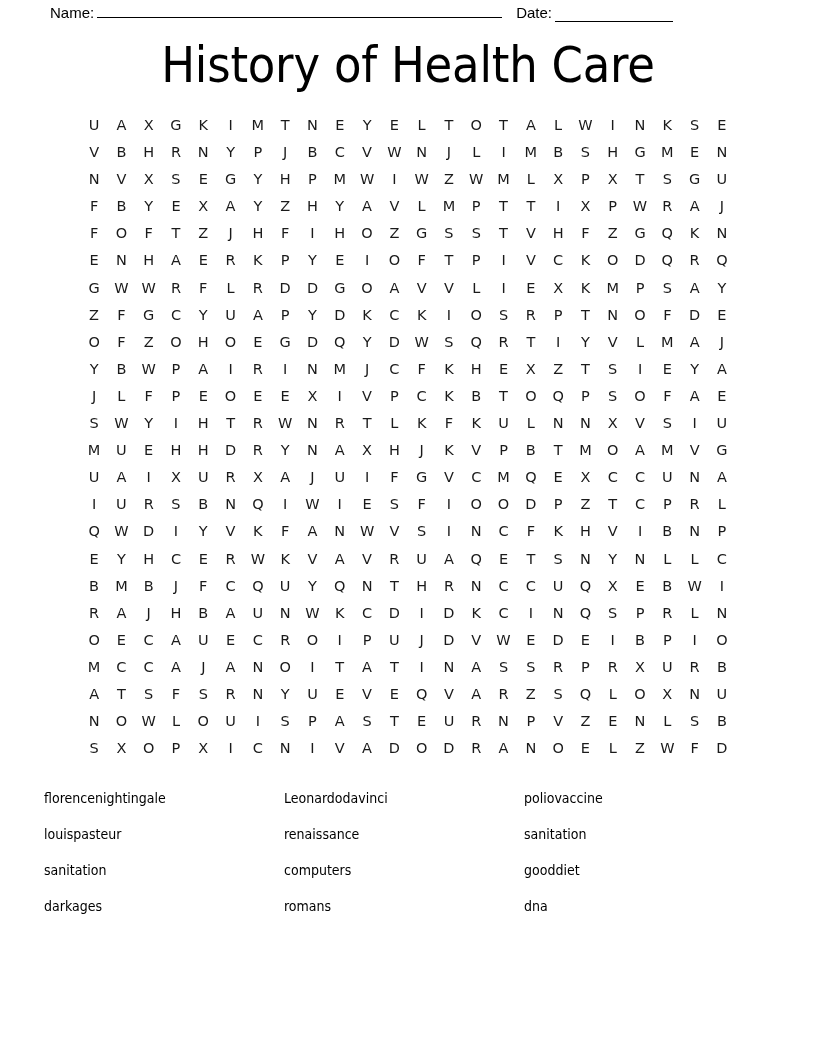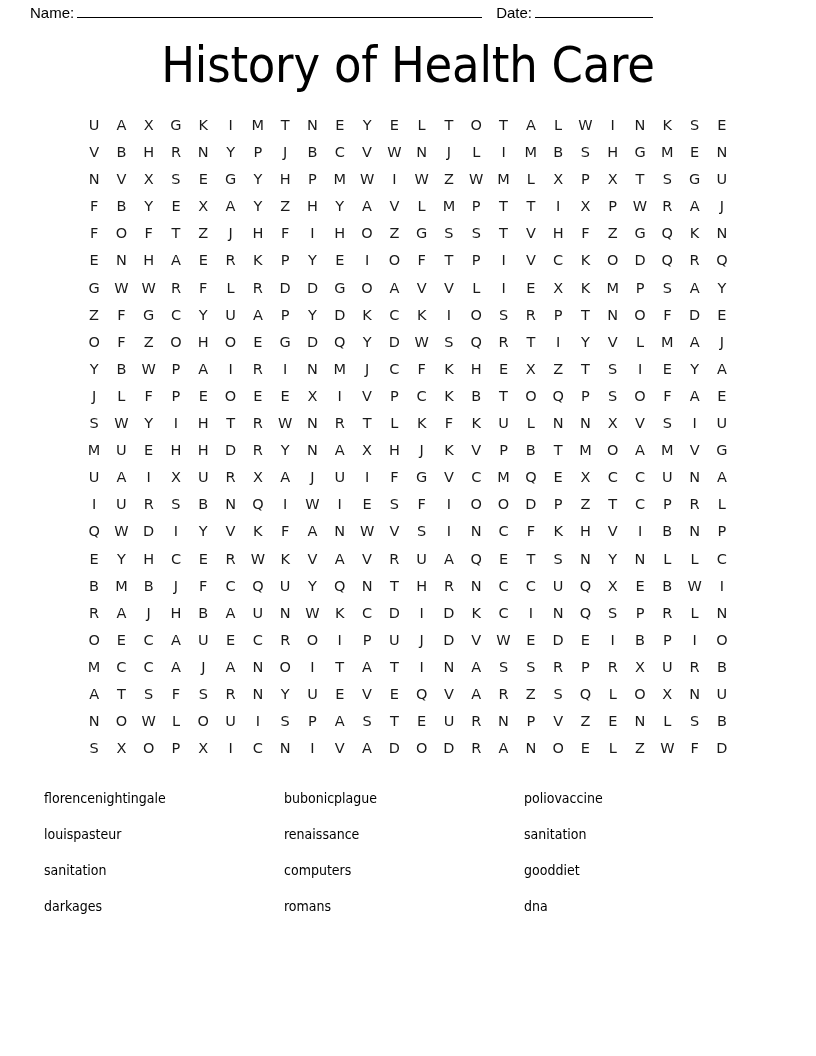--- a/index.html
+++ b/index.html
@@ -24,25 +24,25 @@
     width: 816px;
     height: 30px;
     display: flex;
     align-items: flex-start;
     padding-top: 4px;
     box-sizing: border-box;
   }
   .name-block {
     display: flex;
     align-items: baseline;
-    margin-left: 30px;
+    margin-left: 50px;
   }
   .date-block {
     display: flex;
-    align-items: flex-start;
+    align-items: flex-end;
     margin-left: 14px;
   }
   .field-label {
     font-size: 15px;
     line-height: 18px;
     white-space: nowrap;
   }
   .field-rule {
     display: inline-block;
     border-bottom: 1px solid #000;
@@ -754,21 +754,21 @@
           <td>W</td>
           <td>F</td>
           <td>D</td>
         </tr>
       </tbody>
   </table>
 </div>
 
 <div class="wordlist" id="wordlist">
     <div class="word-item">florencenightingale</div>
-    <div class="word-item">bubonicplague</div>
+    <div class="word-item">Leonardodavinci</div>
     <div class="word-item">poliovaccine</div>
     <div class="word-item">louispasteur</div>
     <div class="word-item">renaissance</div>
     <div class="word-item">sanitation</div>
     <div class="word-item">sanitation</div>
     <div class="word-item">computers</div>
     <div class="word-item">gooddiet</div>
     <div class="word-item">darkages</div>
     <div class="word-item">romans</div>
     <div class="word-item">dna</div>

